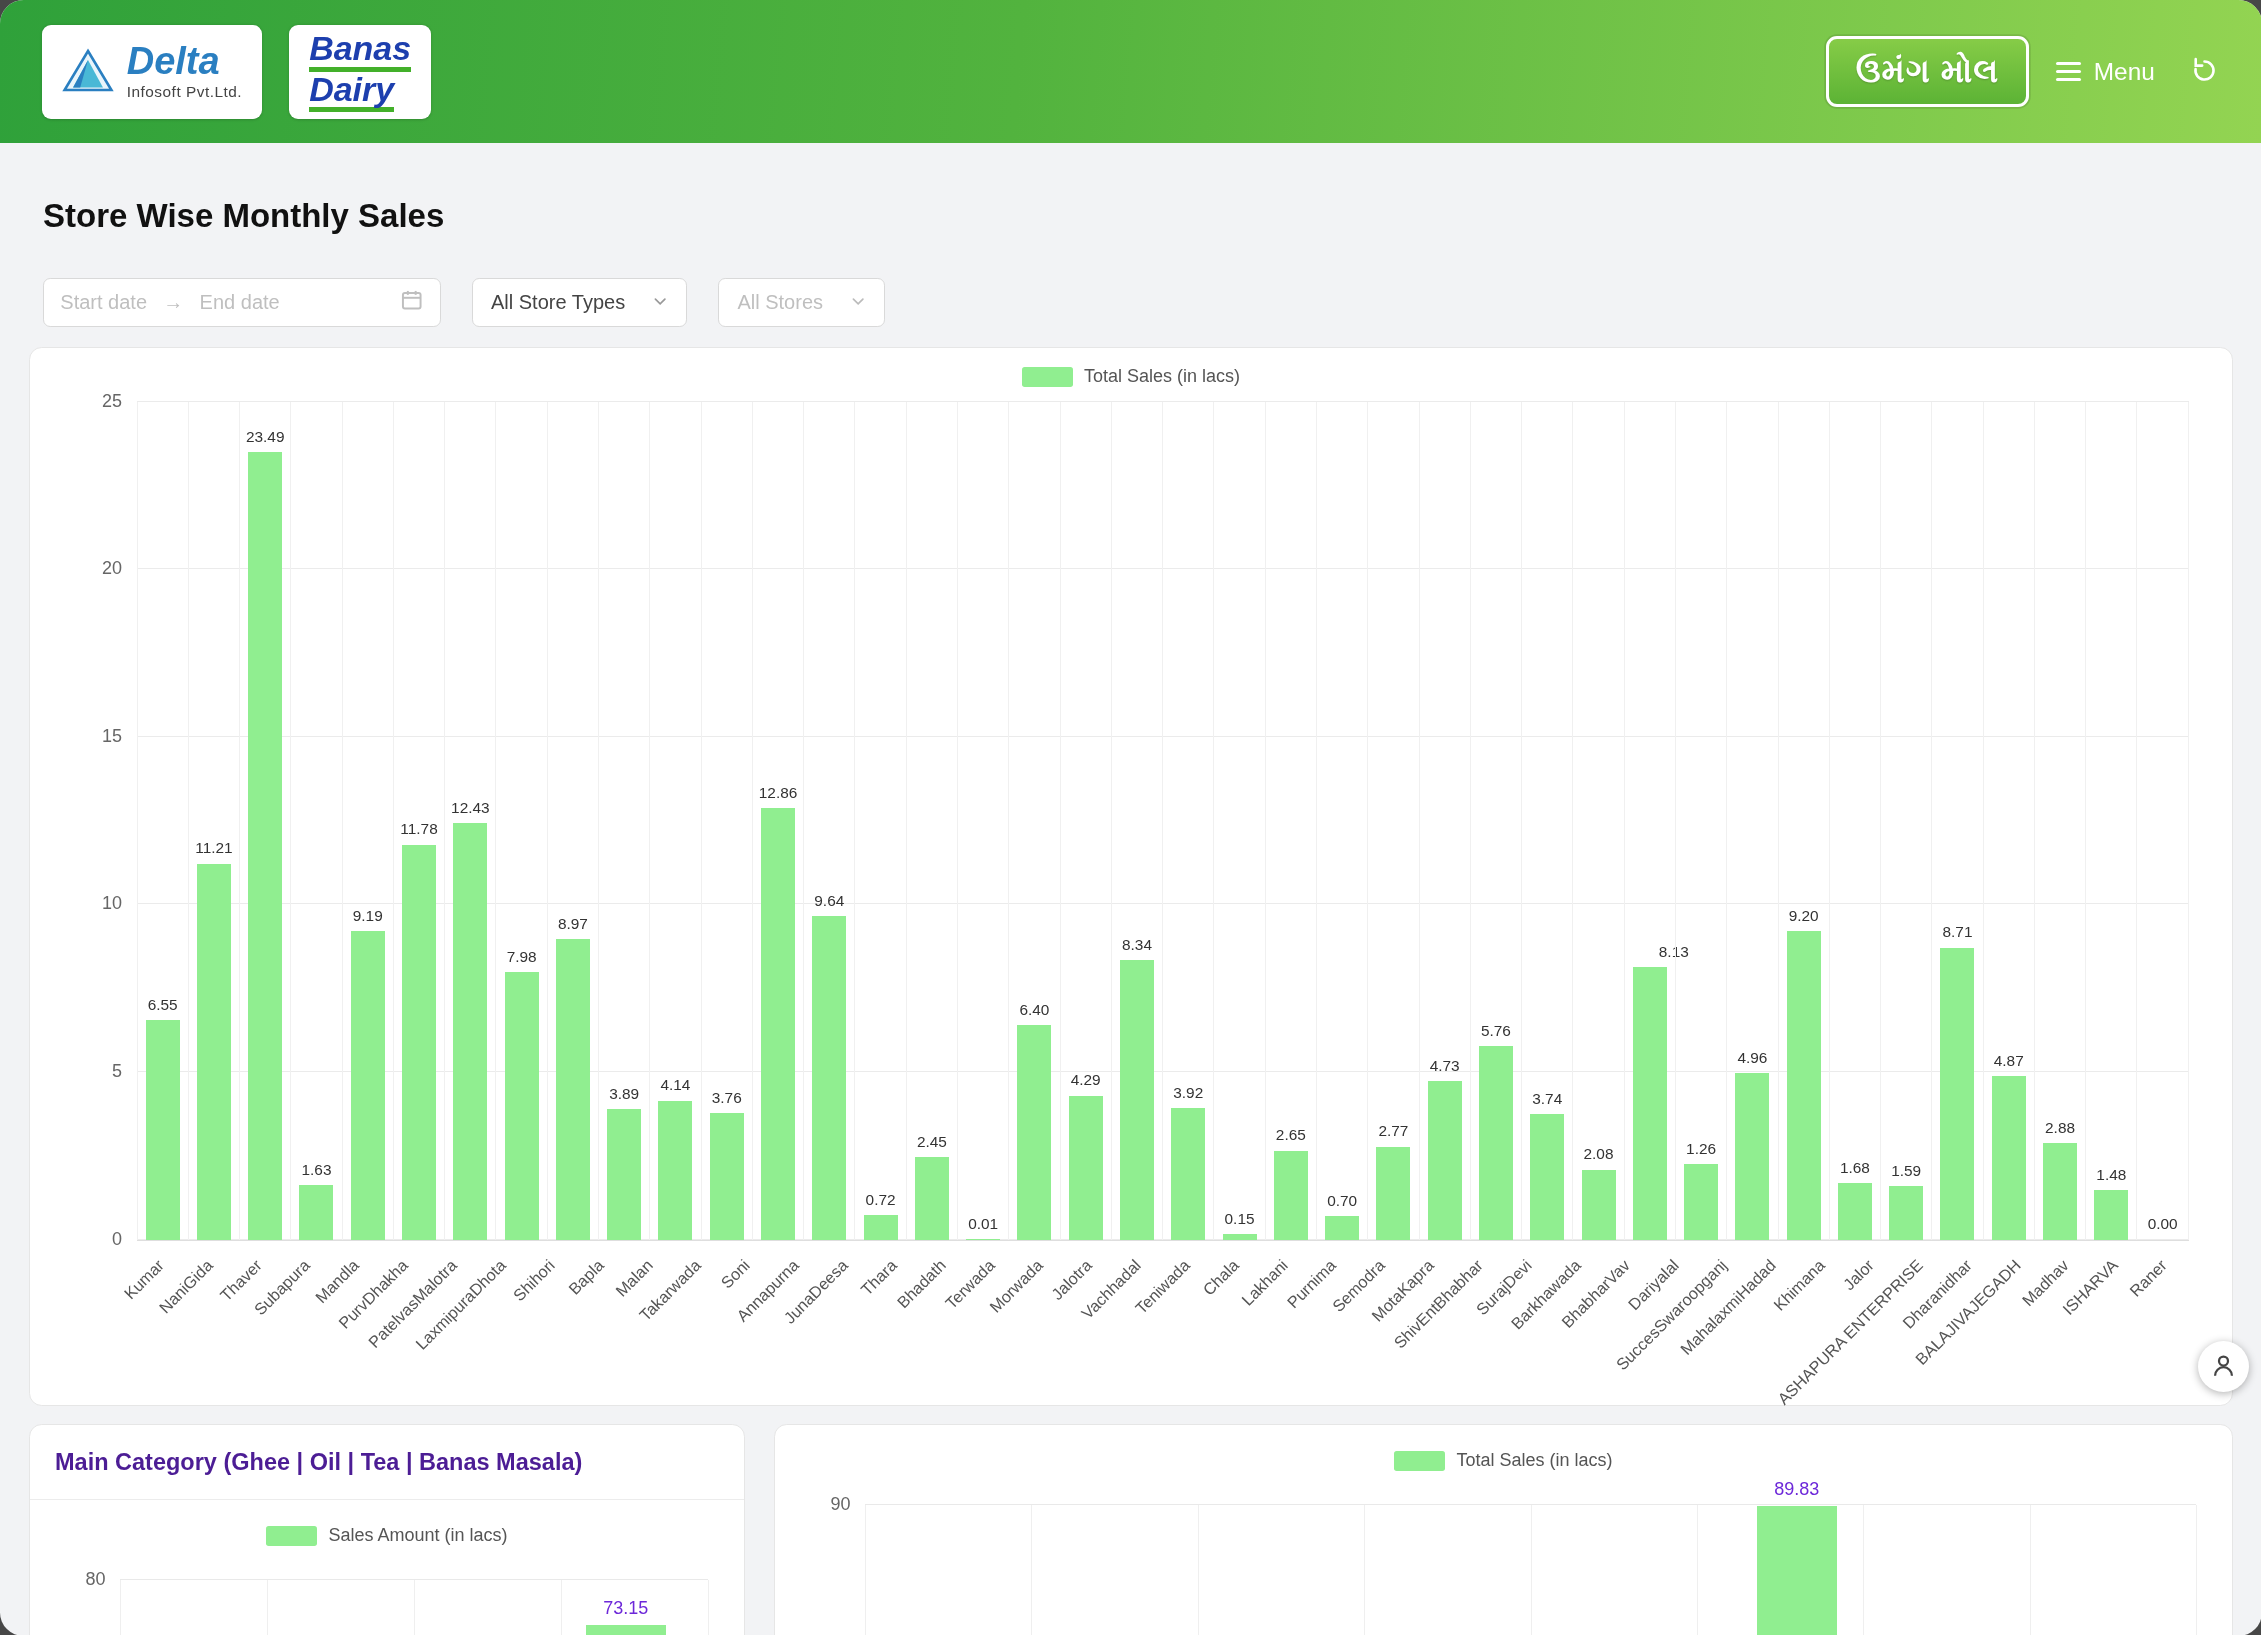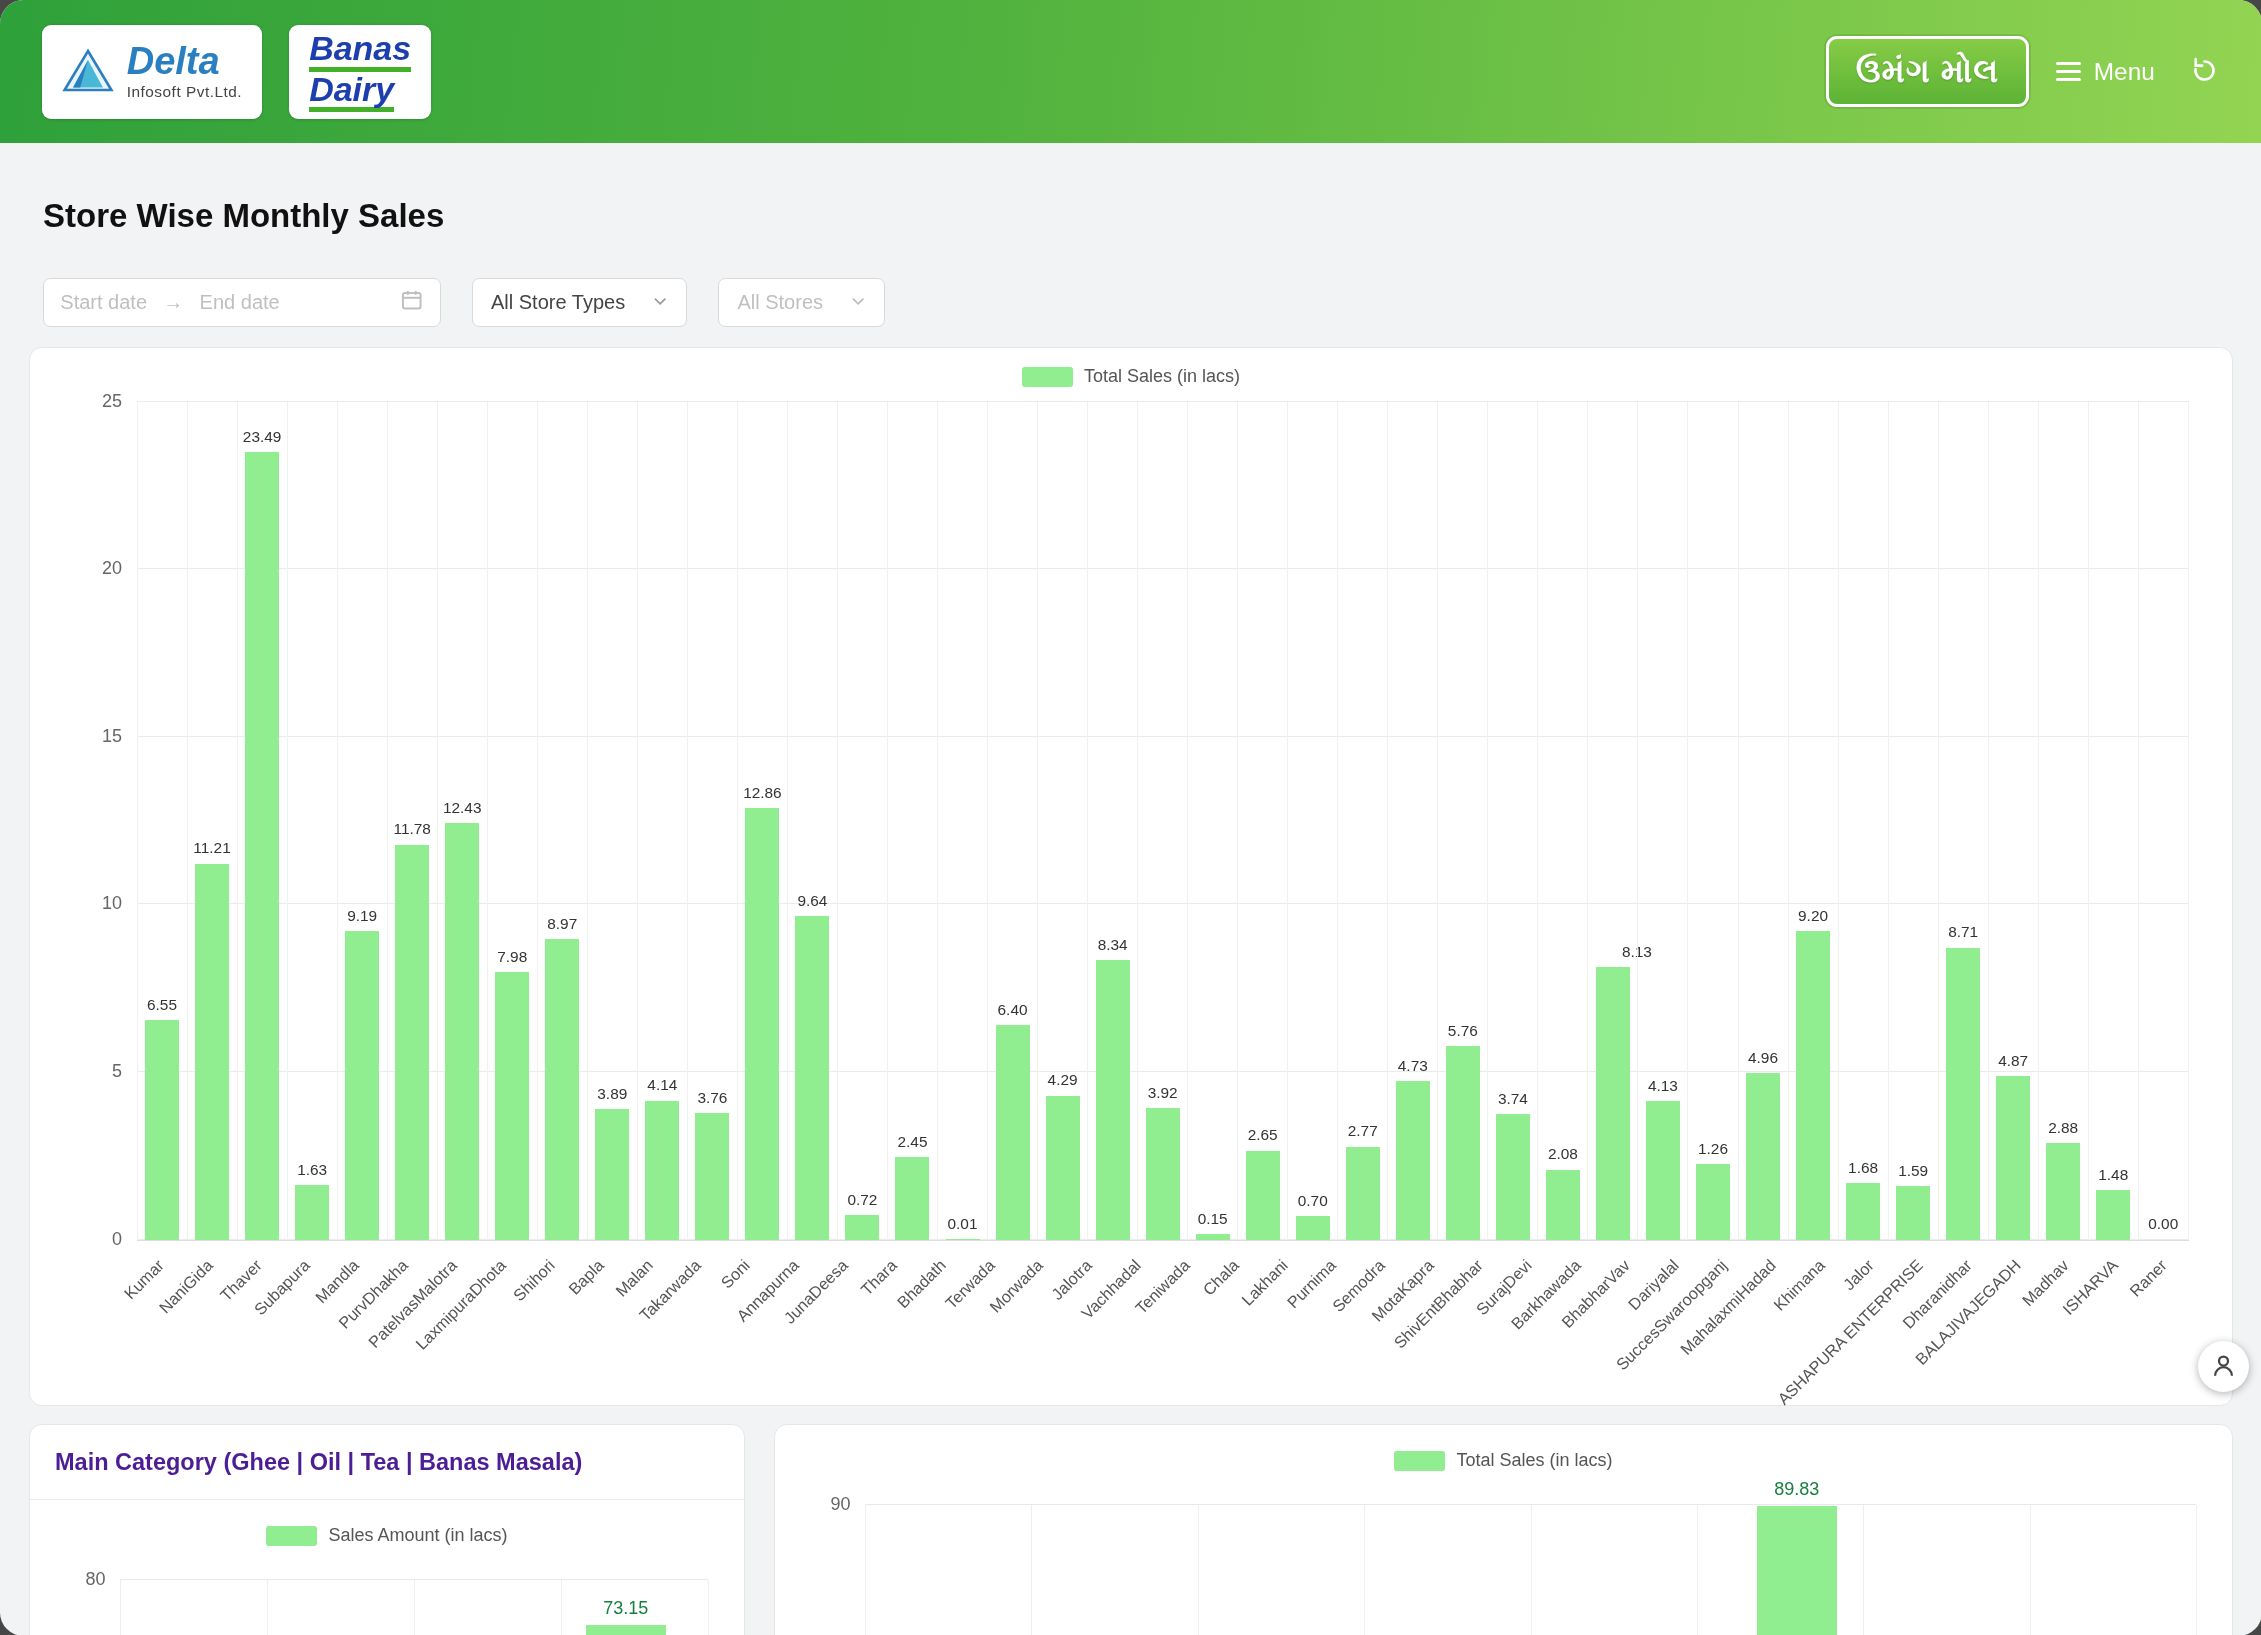--- a/index.html
+++ b/index.html
@@ -58,21 +58,21 @@
   
   .bottom-row{display:flex;gap:29px;margin:18px 29px 0;align-items:stretch}
   .cat-card{width:716px;flex:none}
   .lob-card{flex:1}
   .card-head{padding:23.5px 25px;font-size:23.5px;font-weight:bold;color:#4c1d95;border-bottom:0.9px solid #ececec}
   .bottom-row .legend{margin-top:25px}
   .pplot{position:relative;height:416px;margin:33px 36px 0 90px;border-top:0.9px solid #e9e9e9}
   .vline{position:absolute;top:0;bottom:0;width:0.9px;background:#efefef}
   .ptick{position:absolute;right:calc(100% + 14.5px);top:-11px;font-size:18px;color:#666}
   .pbar{position:absolute;width:80px;background:var(--bar,#90ee90);bottom:0}
-  .pbar-label{position:absolute;font-size:18px;color:#15803d;white-space:nowrap}
+  .pbar-label{position:absolute;font-size:18px;color:#6d28d9;white-space:nowrap}
 
   
   .avatar{position:absolute;right:12.7px;top:1341px;width:51px;height:51px;border-radius:50%;background:#fff;
           border:none;box-shadow:0 1.8px 9px rgba(0,0,0,.3);display:flex;align-items:center;justify-content:center;
           cursor:pointer}
 </style>
 </head>
 <body>
 
 <div class="page">
@@ -290,24 +290,20 @@
               <div class="bar" style="height: 14.96%;"></div>
               <div class="bar-label" style="bottom: calc(14.96% + 6.3px);">3.74</div>
             </div>
             <div class="bar-cell">
               <div class="bar" style="height: 8.32%;"></div>
               <div class="bar-label" style="bottom: calc(8.32% + 6.3px);">2.08</div>
             </div>
             <div class="bar-cell">
               <div class="bar" style="height: 32.52%;"></div>
               <div class="bar-label" style="bottom: calc(32.52% + 6.3px); margin-left: 24px;">8.13</div>
-            </div>
-            <div class="bar-cell">
-              <div class="bar" style="height: 16.52%;"></div>
-              <div class="bar-label" style="bottom: calc(16.52% + 6.3px);">4.13</div>
             </div>
             <div class="bar-cell">
               <div class="bar" style="height: 8.96%;"></div>
               <div class="bar-label" style="bottom: calc(8.96% + 6.3px);">1.26</div>
             </div>
             <div class="bar-cell">
               <div class="bar" style="height: 19.84%;"></div>
               <div class="bar-label" style="bottom: calc(19.84% + 6.3px);">4.96</div>
             </div>
             <div class="bar-cell">

